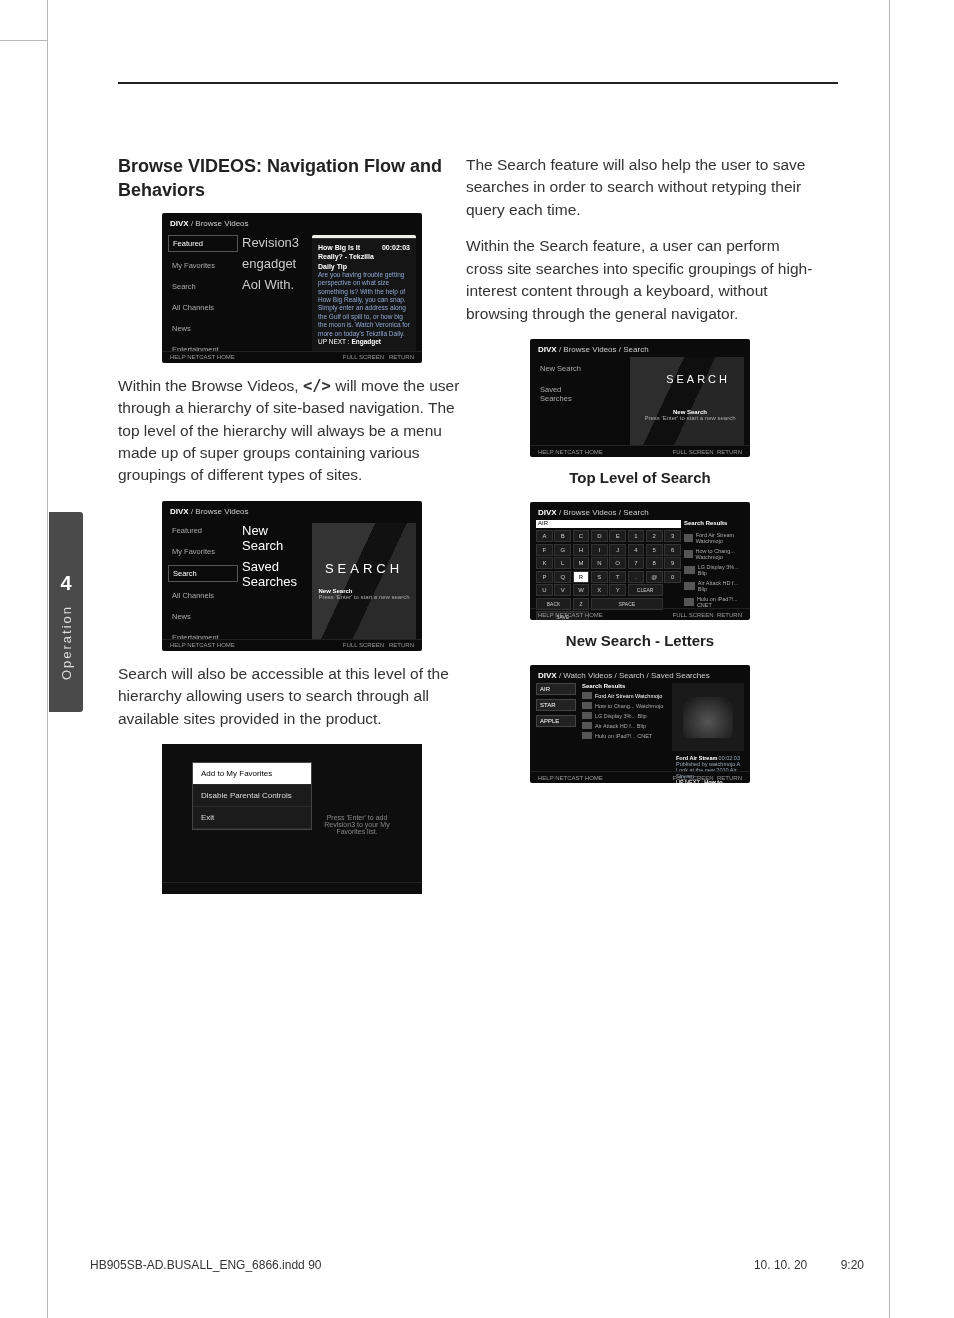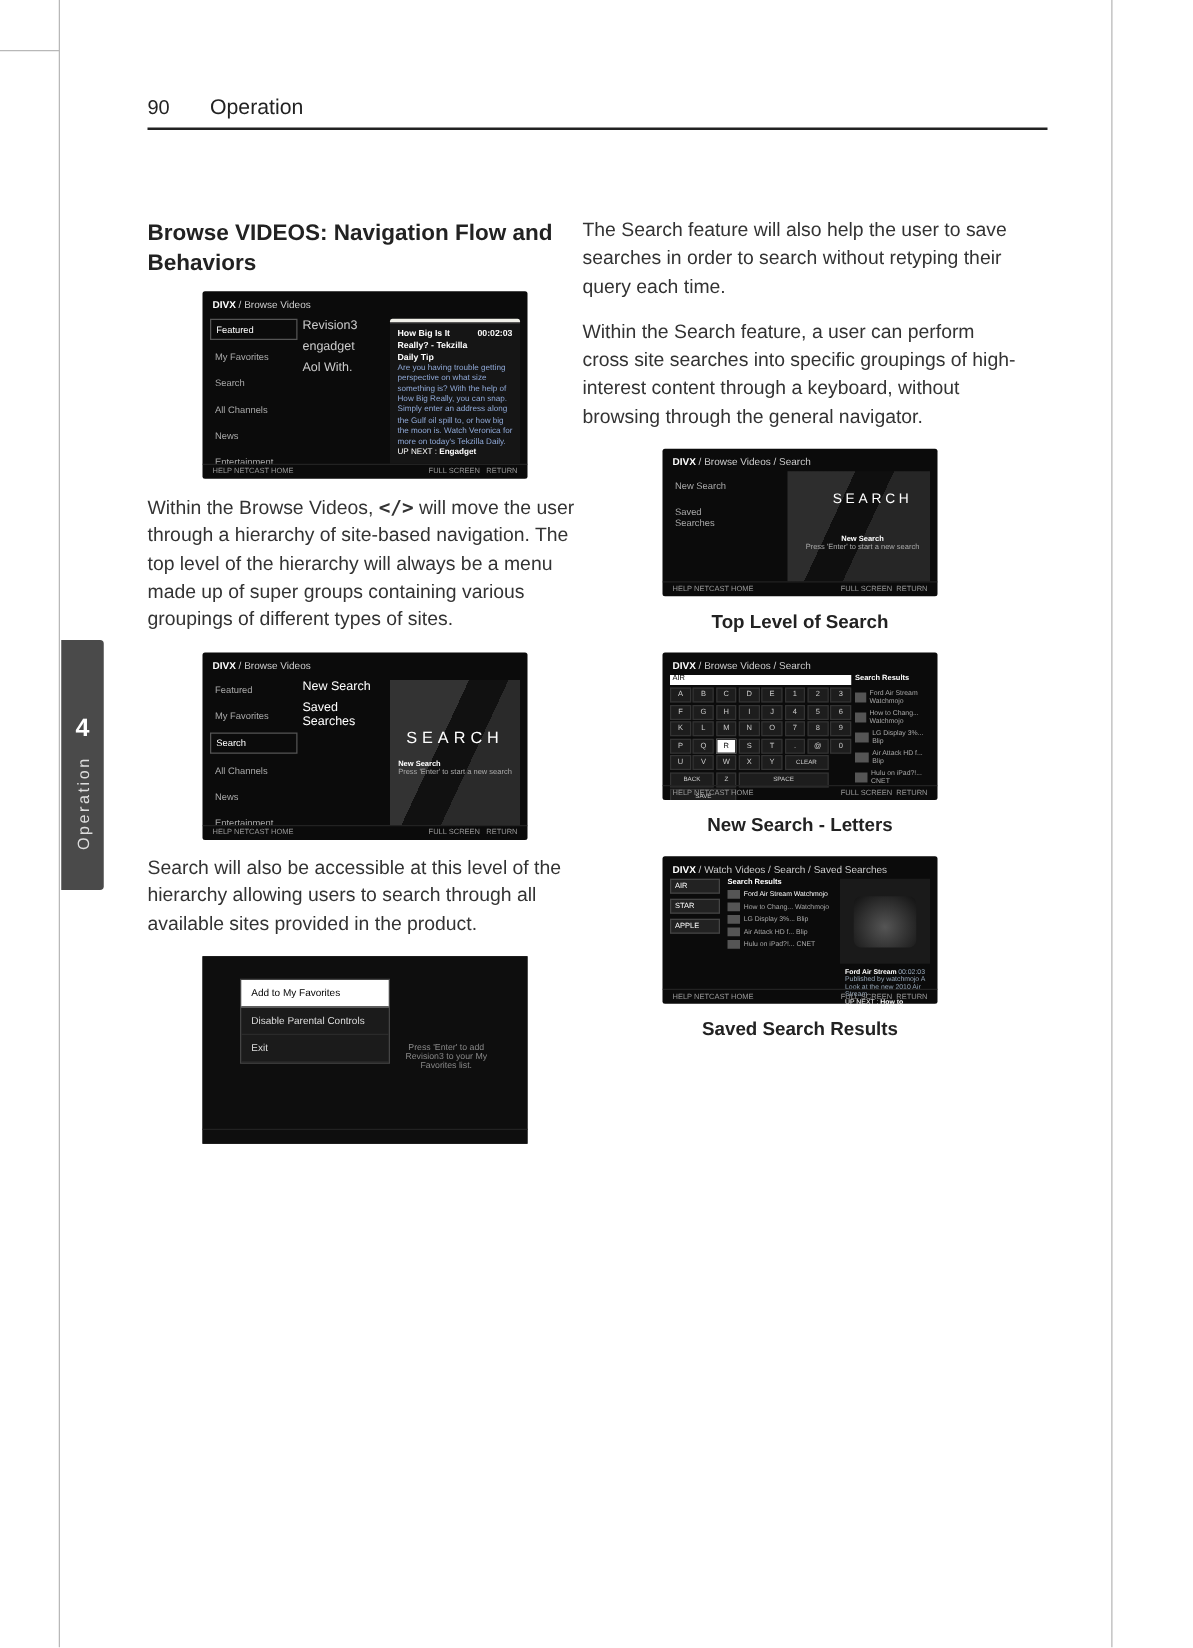--- a/index.html
+++ b/index.html
@@ -76,21 +76,21 @@
   .shot .side {
     position: absolute; left: 6px; top: 22px; width: 70px;
     display: flex; flex-direction: column; gap: 6px;
     font-size: 7.5px; color: #aaa;
   }
   .shot .side .item { padding: 3px 4px; }
   .shot .side .item.sel { border: 1px solid #555; color: #fff; }
   .shot .mid {
     position: absolute; left: 80px; top: 22px; width: 60px;
     display: flex; flex-direction: column; gap: 6px;
-    font-size: 10px; color: #ccc;
+    font-size: 13px; color: #ccc;
   }
   .shot .preview {
     position: absolute; right: 6px; top: 22px; left: 150px; bottom: 40px;
     background: #f0efe8; border-radius: 2px;
     display: flex; align-items: center; justify-content: center;
   }
   .tv-icon {
     width: 36px; height: 28px; border: 2px solid #777; border-radius: 4px; position: relative;
   }
   .tv-icon::after { content:""; position:absolute; top:-8px; left:10px; width:10px; height:10px; border-top:2px solid #777; border-left:2px solid #777; border-right:2px solid #777; transform: skewX(-20deg);}
@@ -171,24 +171,20 @@
   </div>
   <div class="crop-right"></div>
 
   <div class="side-tab">
     <div class="num">4</div>
     <div class="label">Operation</div>
   </div>
 
   <div class="content">
 
-    <div class="header-row">
-      <div class="pgnum">90</div>
-      <div class="section-title">Operation</div>
-    </div>
     <div class="header-rule"></div>
 
     <div class="columns">
 
       <div class="col">
         <h2 class="sub">Browse VIDEOS: Navigation Flow and Behaviors</h2>
 
         <div class="shot wide">
           <div class="crumb"><b>DIVX</b>&nbsp;/ <span>Browse Videos</span></div>
           <div class="side">
@@ -403,20 +399,26 @@
                 <span>00:02:03</span>
               </div>
             <div>Published by watchmojo    A Look at the new 2010 Air Stream</div>
             <div><span style="color:#fff">UP NEXT :</span> <b style="color:#fff">How to Change a Car's Air Filter</b></div>
           </div>
           <div class="footerbar">
               <span>HELP     NETCAST HOME</span>
               <span><span>FULL SCREEN</span>&nbsp;&nbsp;<span>RETURN</span></span>
             </div>
         </div>
-        <div class="caption">Saved Search Results</div>
       </div>
 
     </div>
   </div>
 
+  <div class="footer">
+    <span>HB905SB-AD.BUSALL_ENG_6866.indd   90</span>
+    <span>
+      <span>10. 10. 20</span>
+      <span class="time">9:20</span>
+    </span>
+  </div>
 
 </div>
 
 </body></html>

